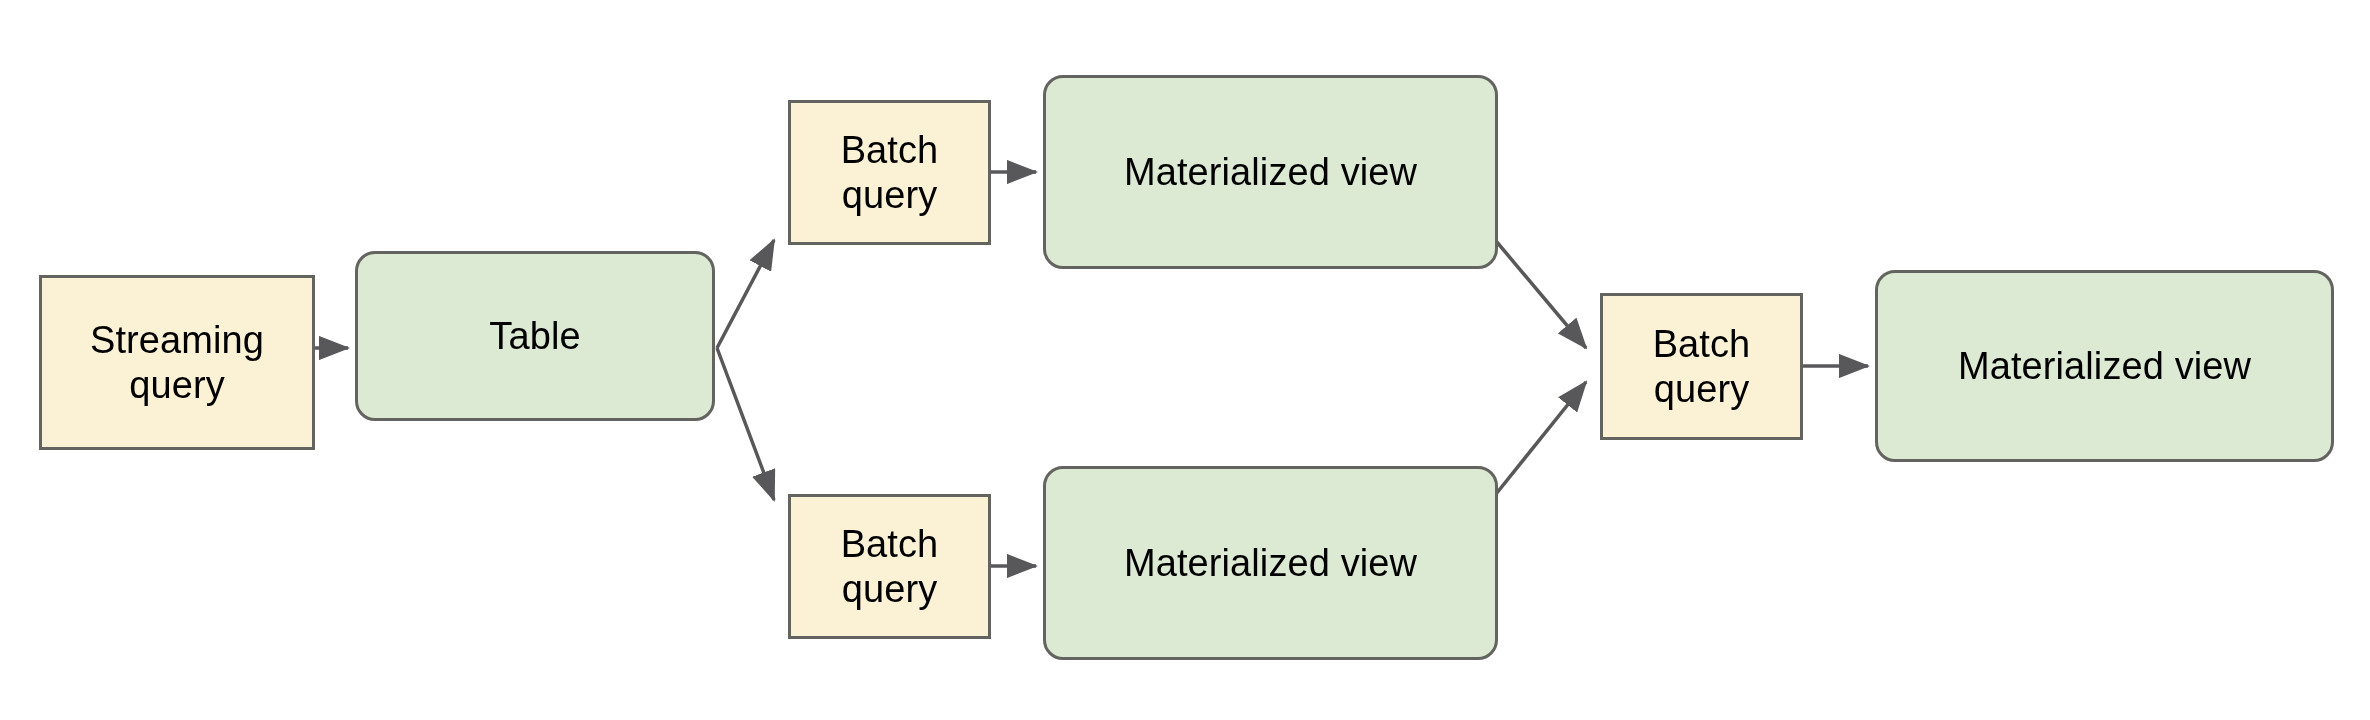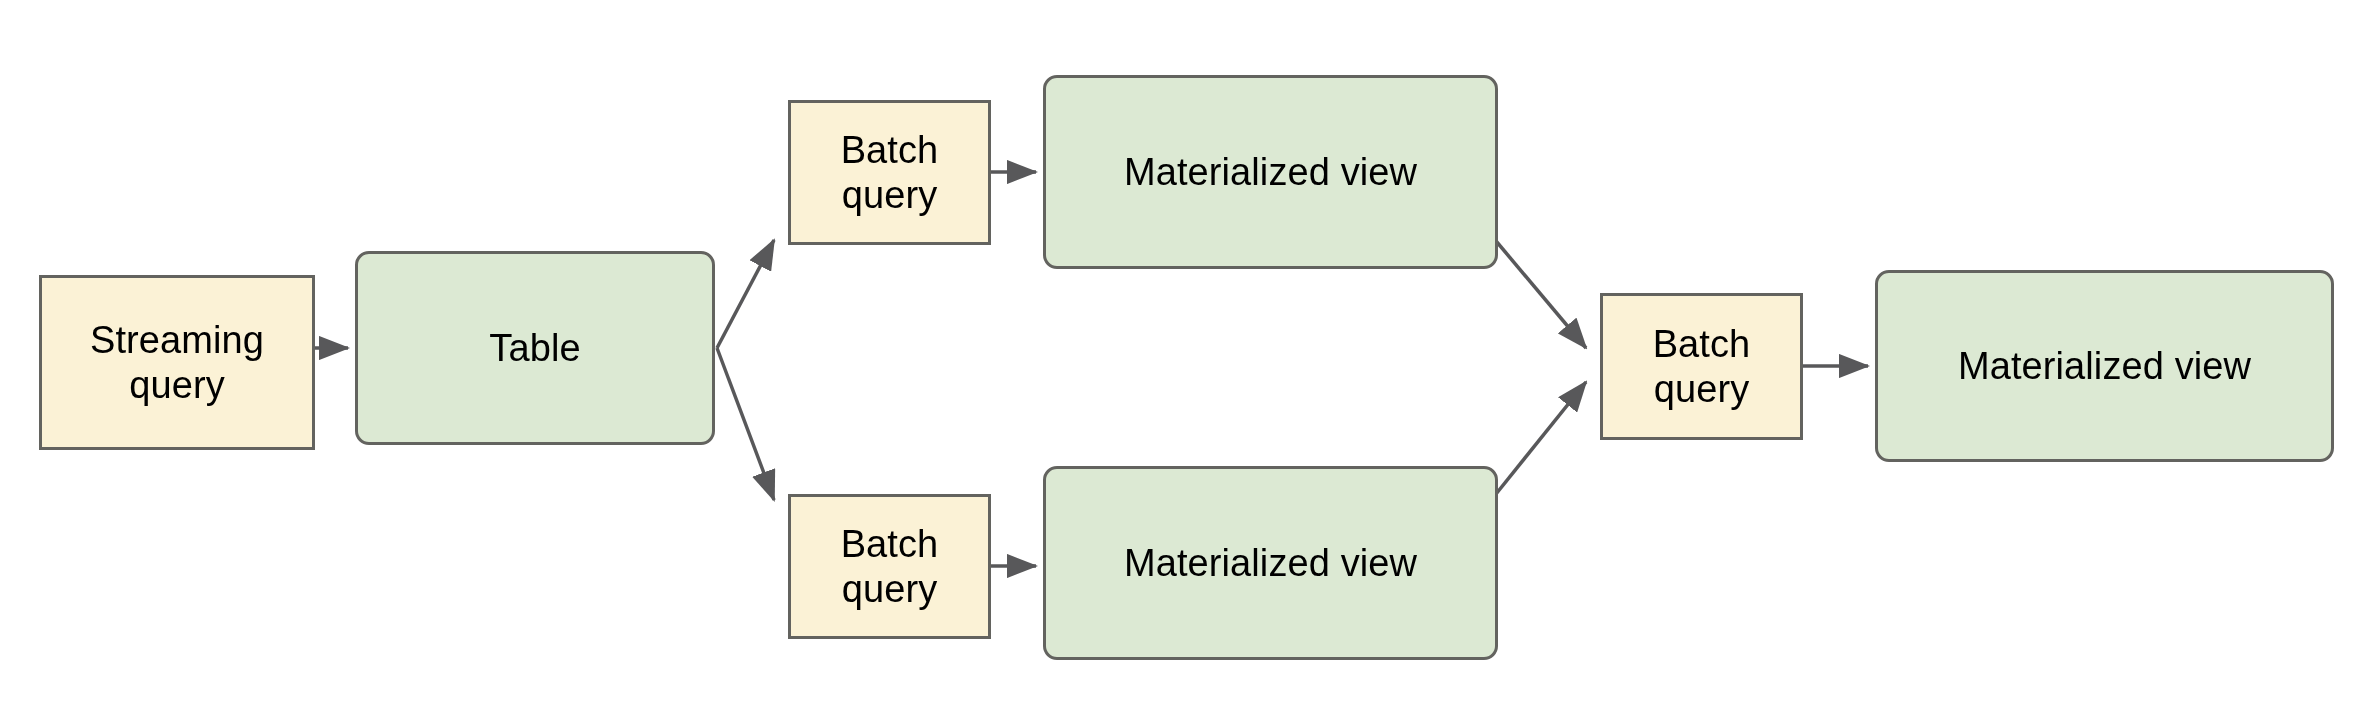--- a/index.html
+++ b/index.html
@@ -41,21 +41,21 @@
     white-space: pre-line;
     z-index: 2;
   }
   .node.rect {
     border: 3px solid #63635f;
     border-radius: 0;
     margin-left: 8px;
   }
   .node.rounded {
     border: 3px solid #63635f;
-    border-radius: 14px;
+    border-radius: 20px;
   }
   .node.fill-yellow { background: #fbf2d6; }
   .node.fill-green  { background: #dce9d3; }
   .node-label {
     display: block;
     white-space: pre-line;
   }
 </style>
 </head>
 <body>
@@ -78,21 +78,21 @@
         <line x1="1496" y1="494" x2="1586" y2="382" stroke="#58585a" stroke-width="3.5" marker-end="url(#arrowhead)"></line>
         <line x1="1797" y1="366" x2="1868" y2="366" stroke="#58585a" stroke-width="3.5" marker-end="url(#arrowhead)"></line>
       </g>
   </svg>
 
   <div class="node rect fill-yellow" style="left: 31px; top: 275px; width: 276px; height: 175px;">
     <span class="node-label">Streaming
 query</span>
   </div>
 
-  <div class="node rounded fill-green" style="left: 355px; top: 251px; width: 360px; height: 194px;">
+  <div class="node rounded fill-green" style="left: 355px; top: 251px; width: 360px; height: 170px;">
     <span class="node-label">Table</span>
   </div>
 
   <div class="node rect fill-yellow" style="left: 780px; top: 100px; width: 203px; height: 145px;">
     <span class="node-label">Batch
 query</span>
   </div>
 
   <div class="node rounded fill-green" style="left: 1043px; top: 75px; width: 455px; height: 194px;">
     <span class="node-label">Materialized view</span>

